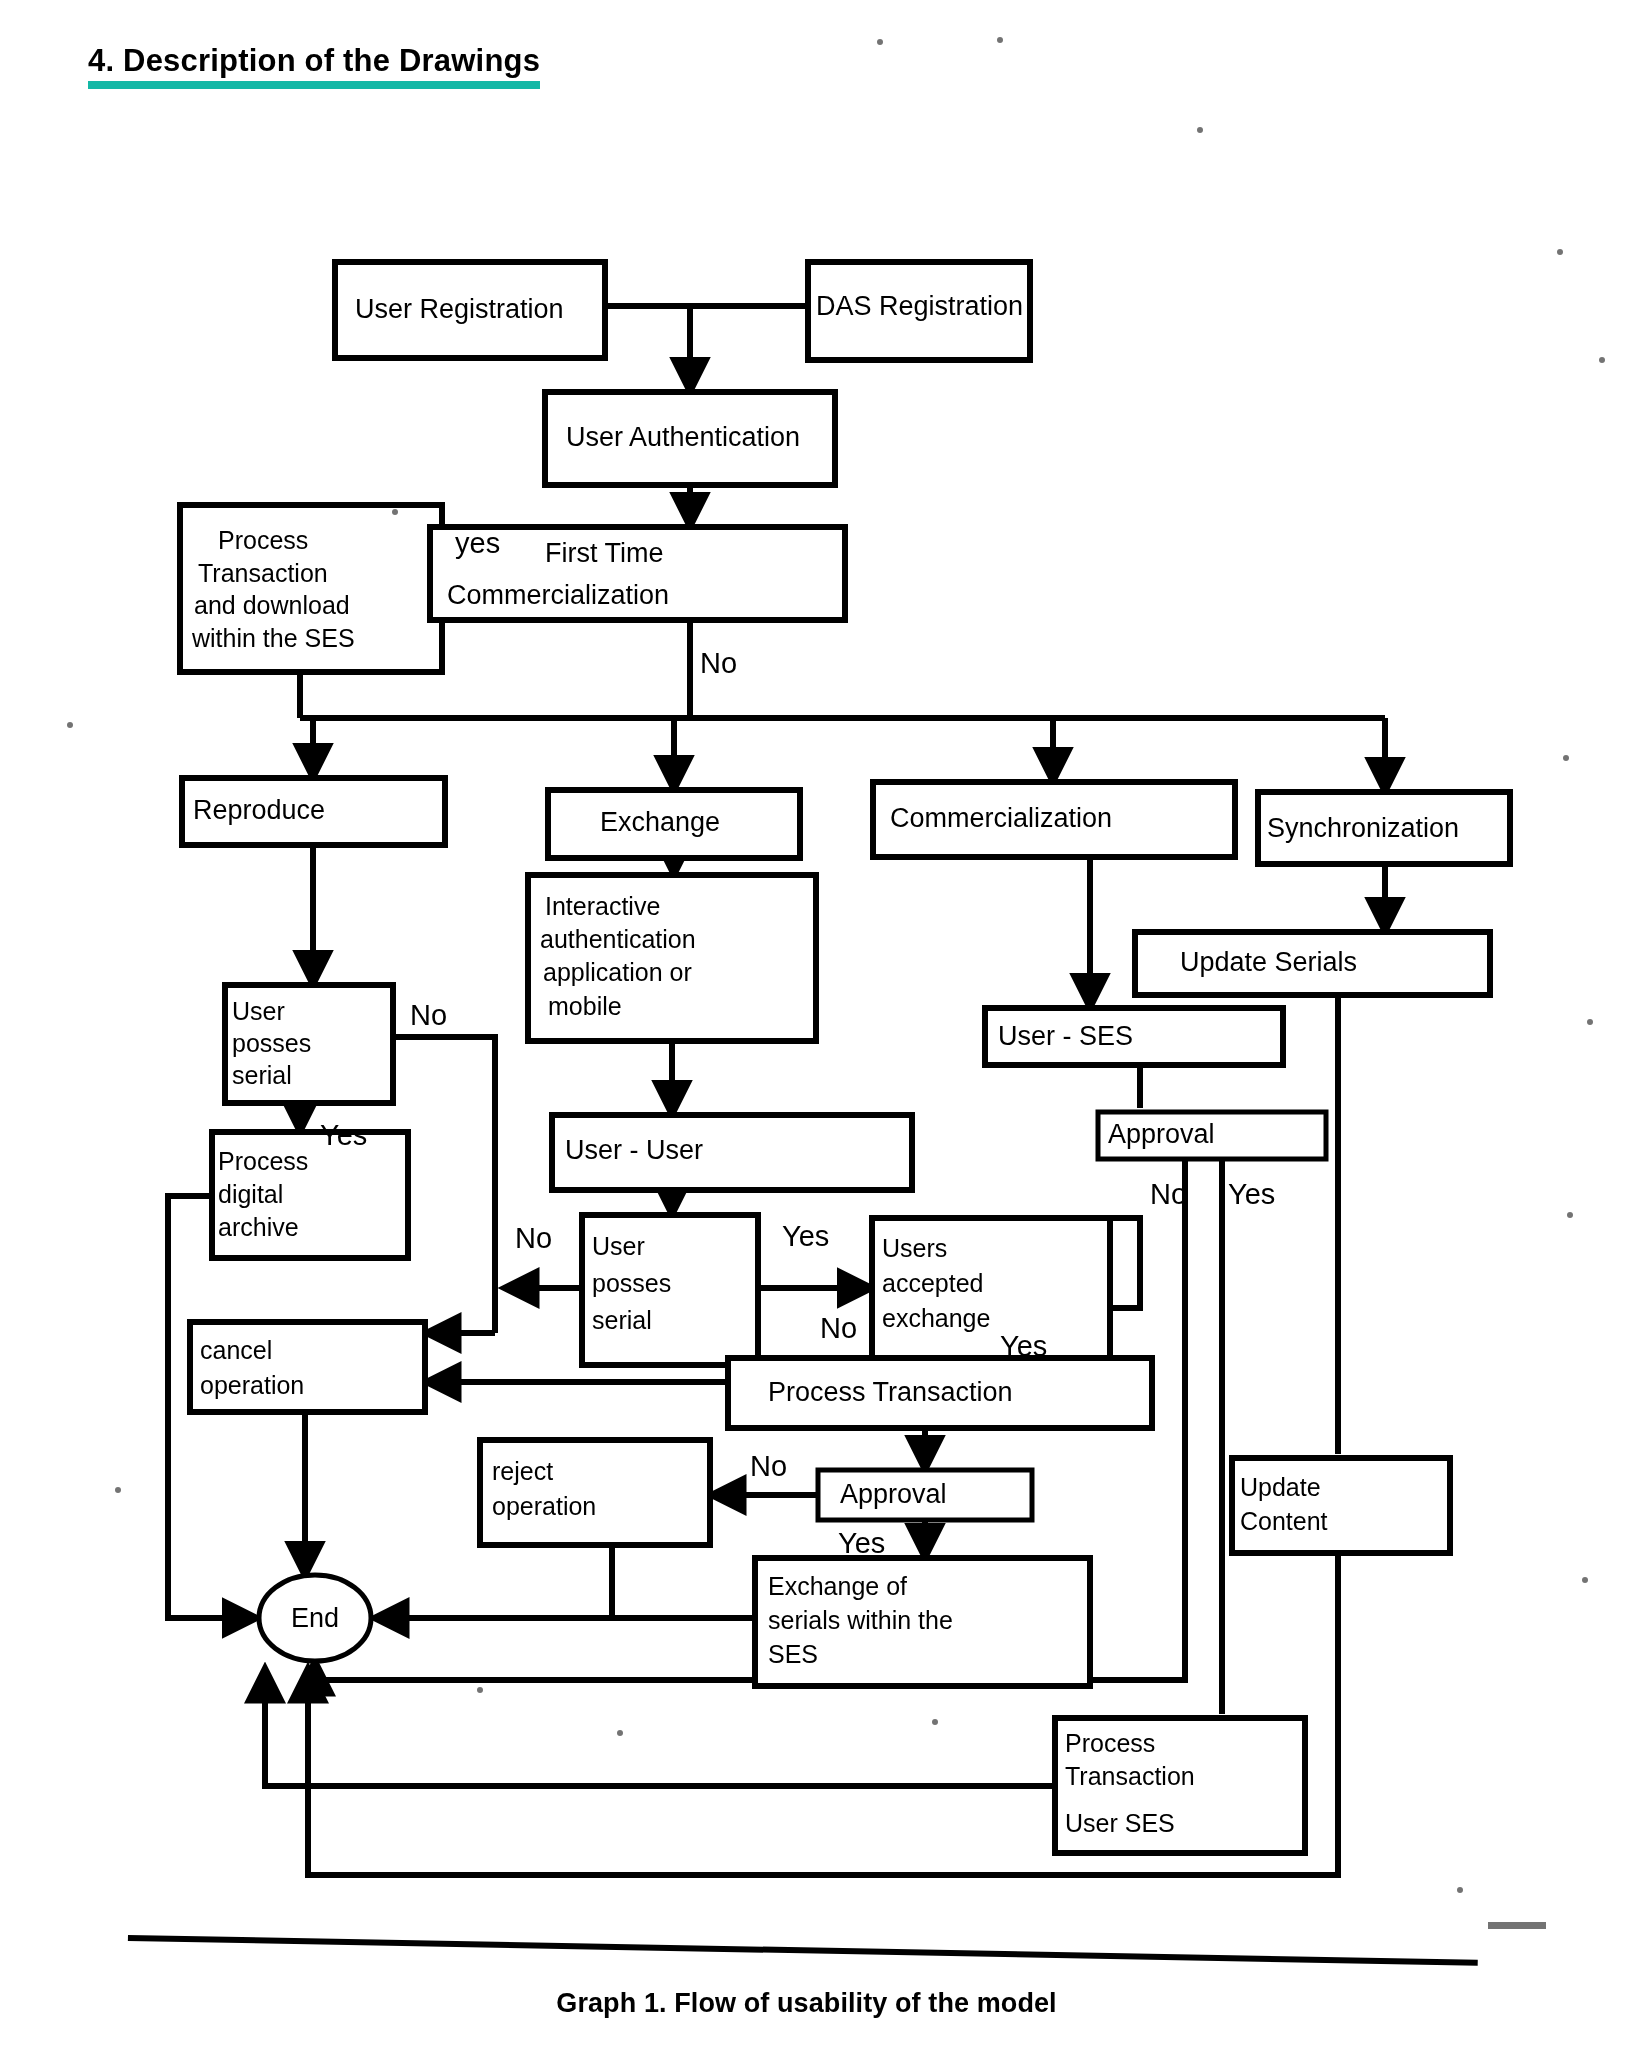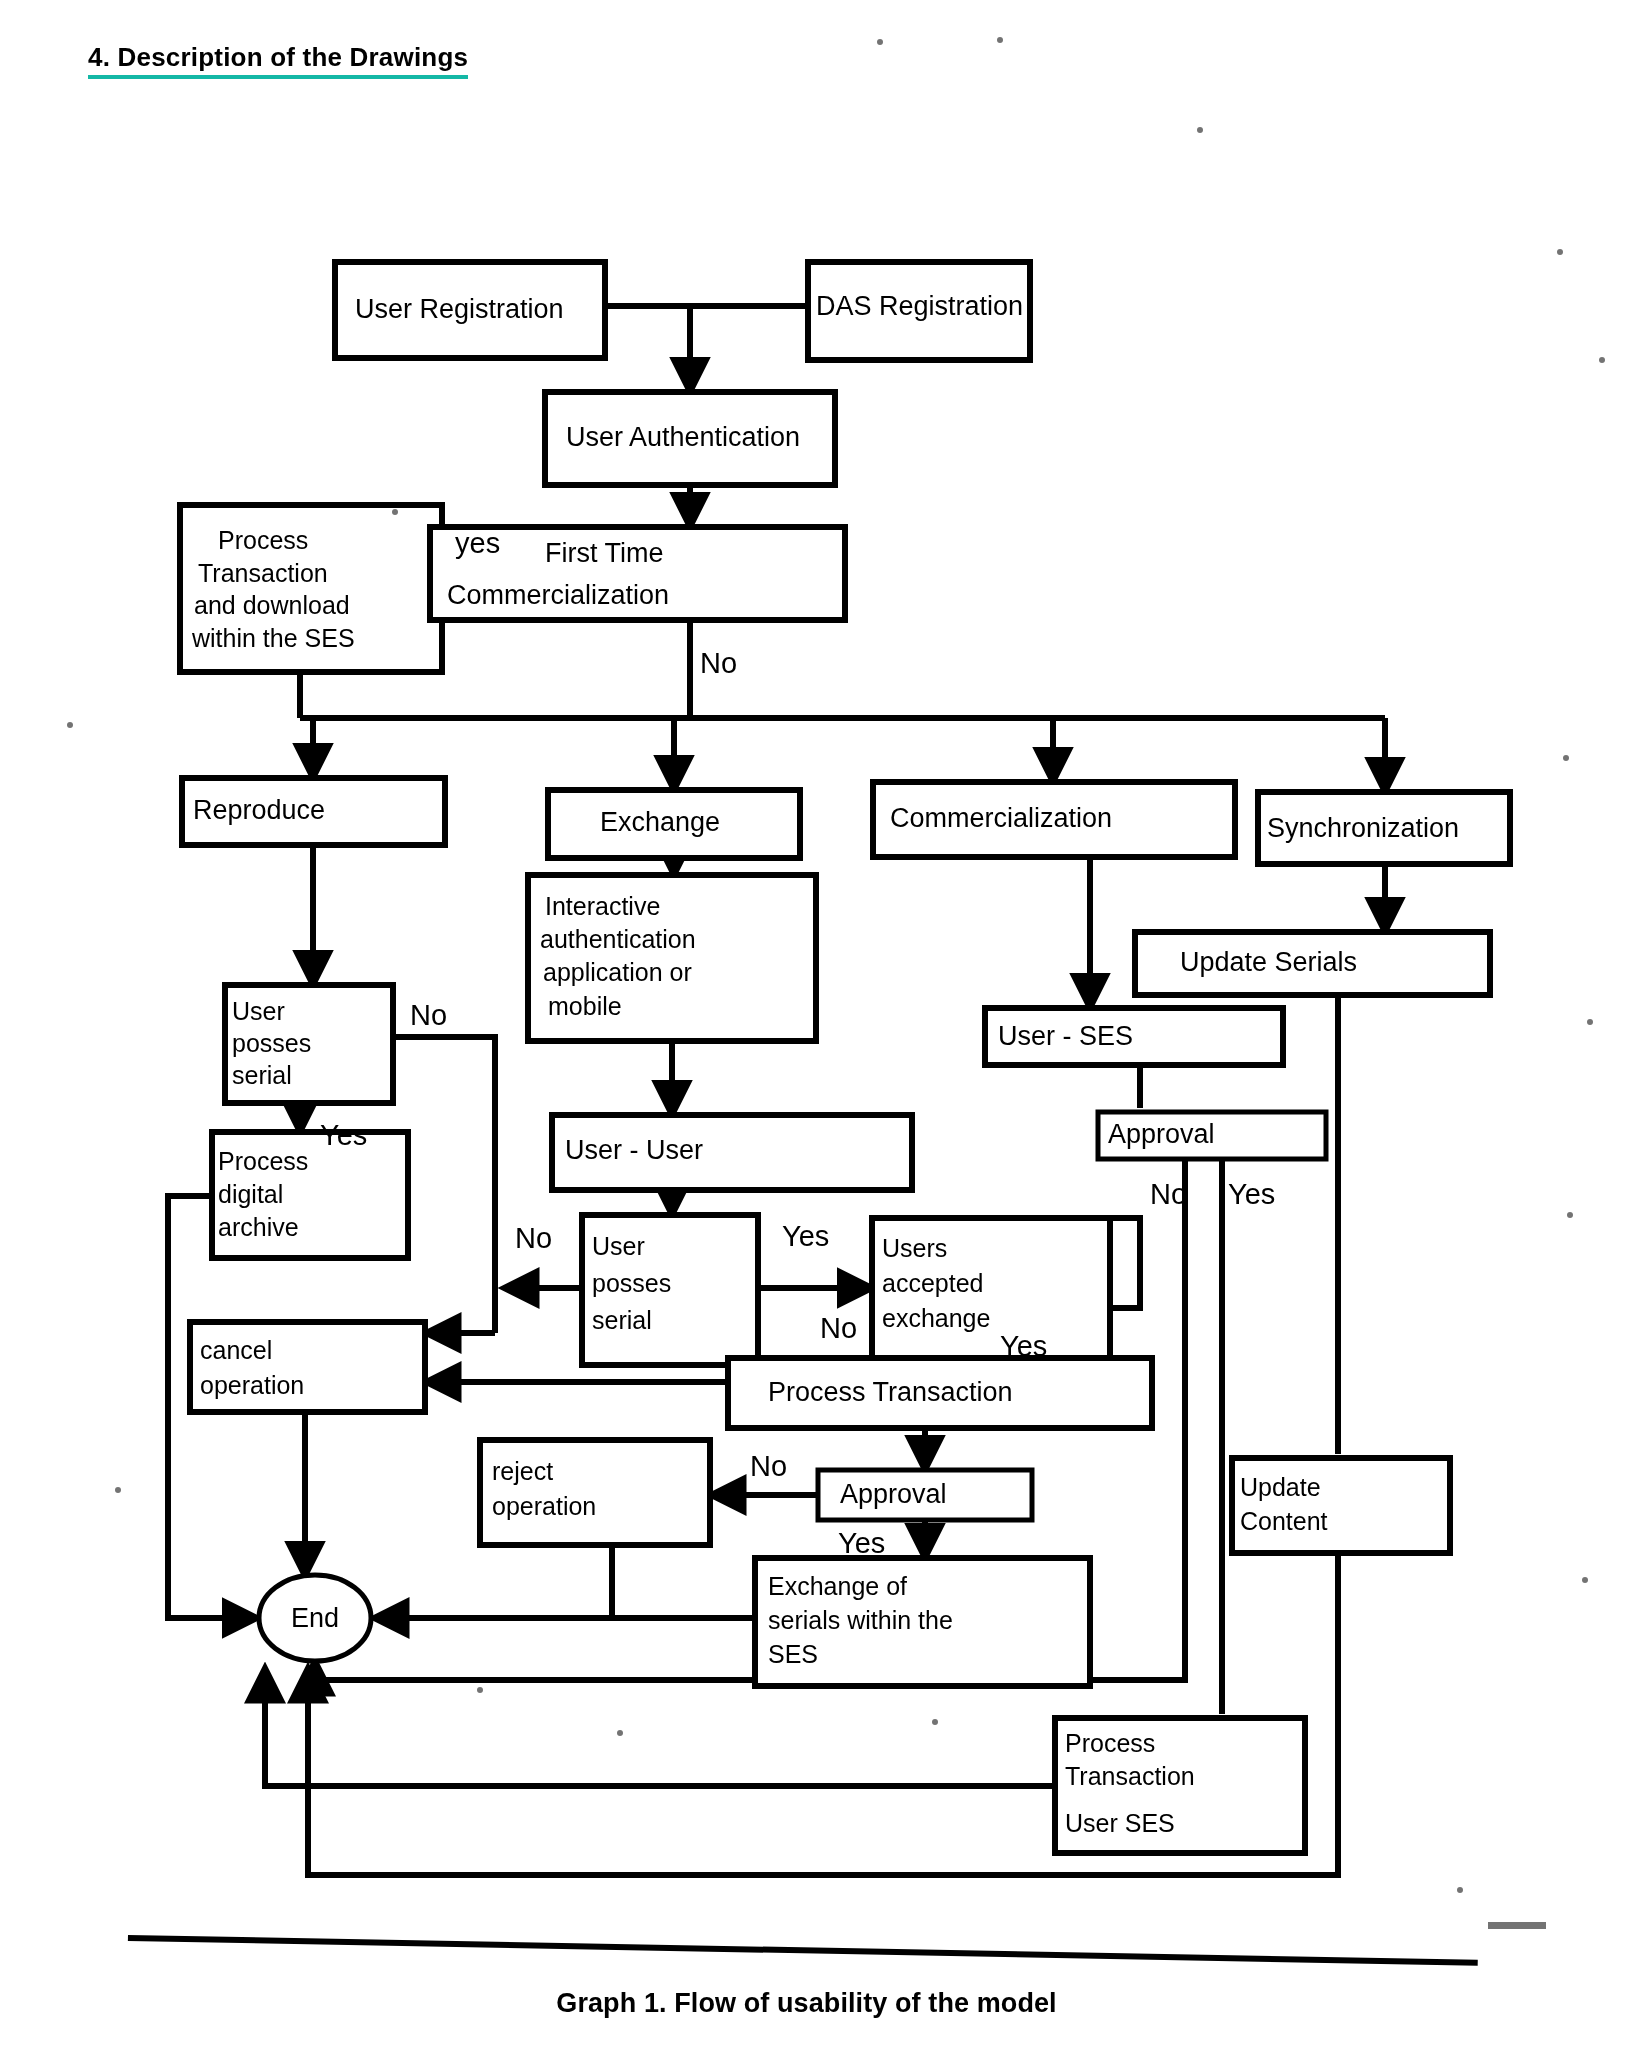--- a/index.html
+++ b/index.html
@@ -18,24 +18,24 @@
   #page {
     position: absolute;
     left: 0; top: 0;
     width: 1647px;
     height: 2067px;
   }
   #doc-title {
     position: absolute;
     left: 88px;
     top: 43px;
-    font-size: 26px;
+    font-size: 31px;
     font-weight: bold;
     letter-spacing: 0.2px;
-    border-bottom: 4px solid #14b8a6;
+    border-bottom: 8px solid #14b8a6;
     padding-bottom: 2px;
     line-height: 1.15;
     white-space: nowrap;
   }
   #figure-caption {
     position: absolute;
     left: 0;
     top: 1988px;
     width: 1613px;
     text-align: center;

